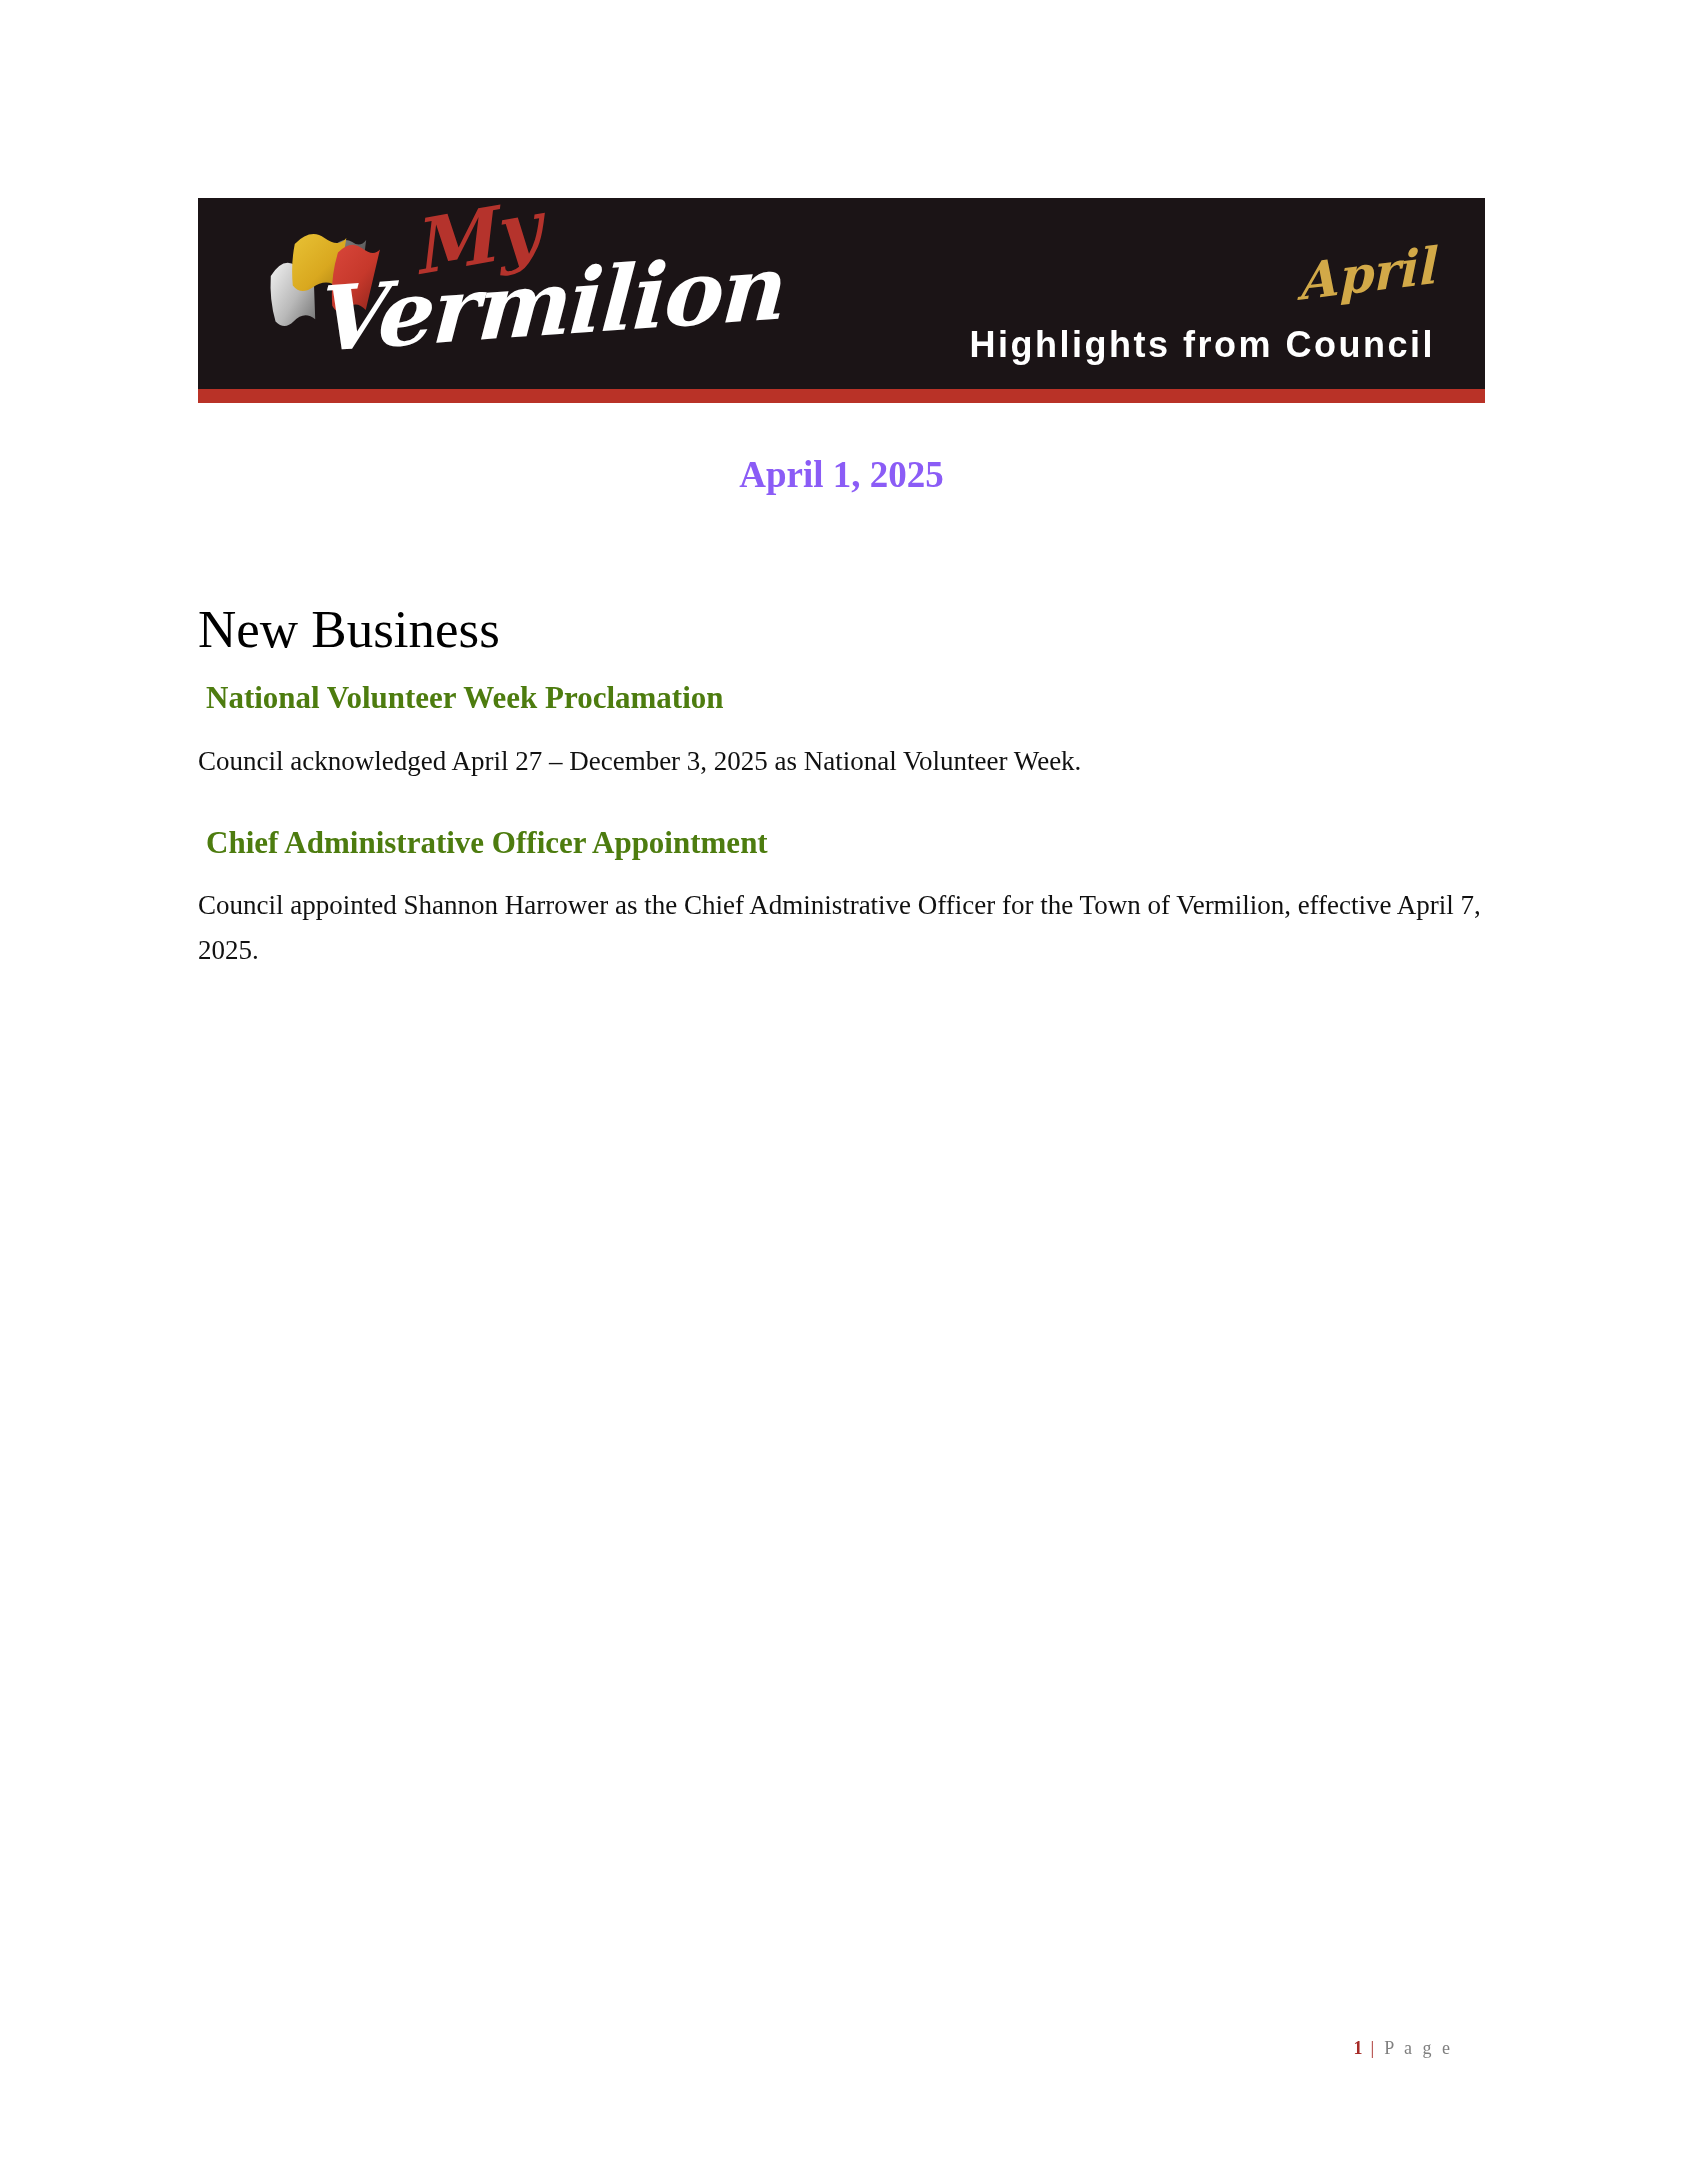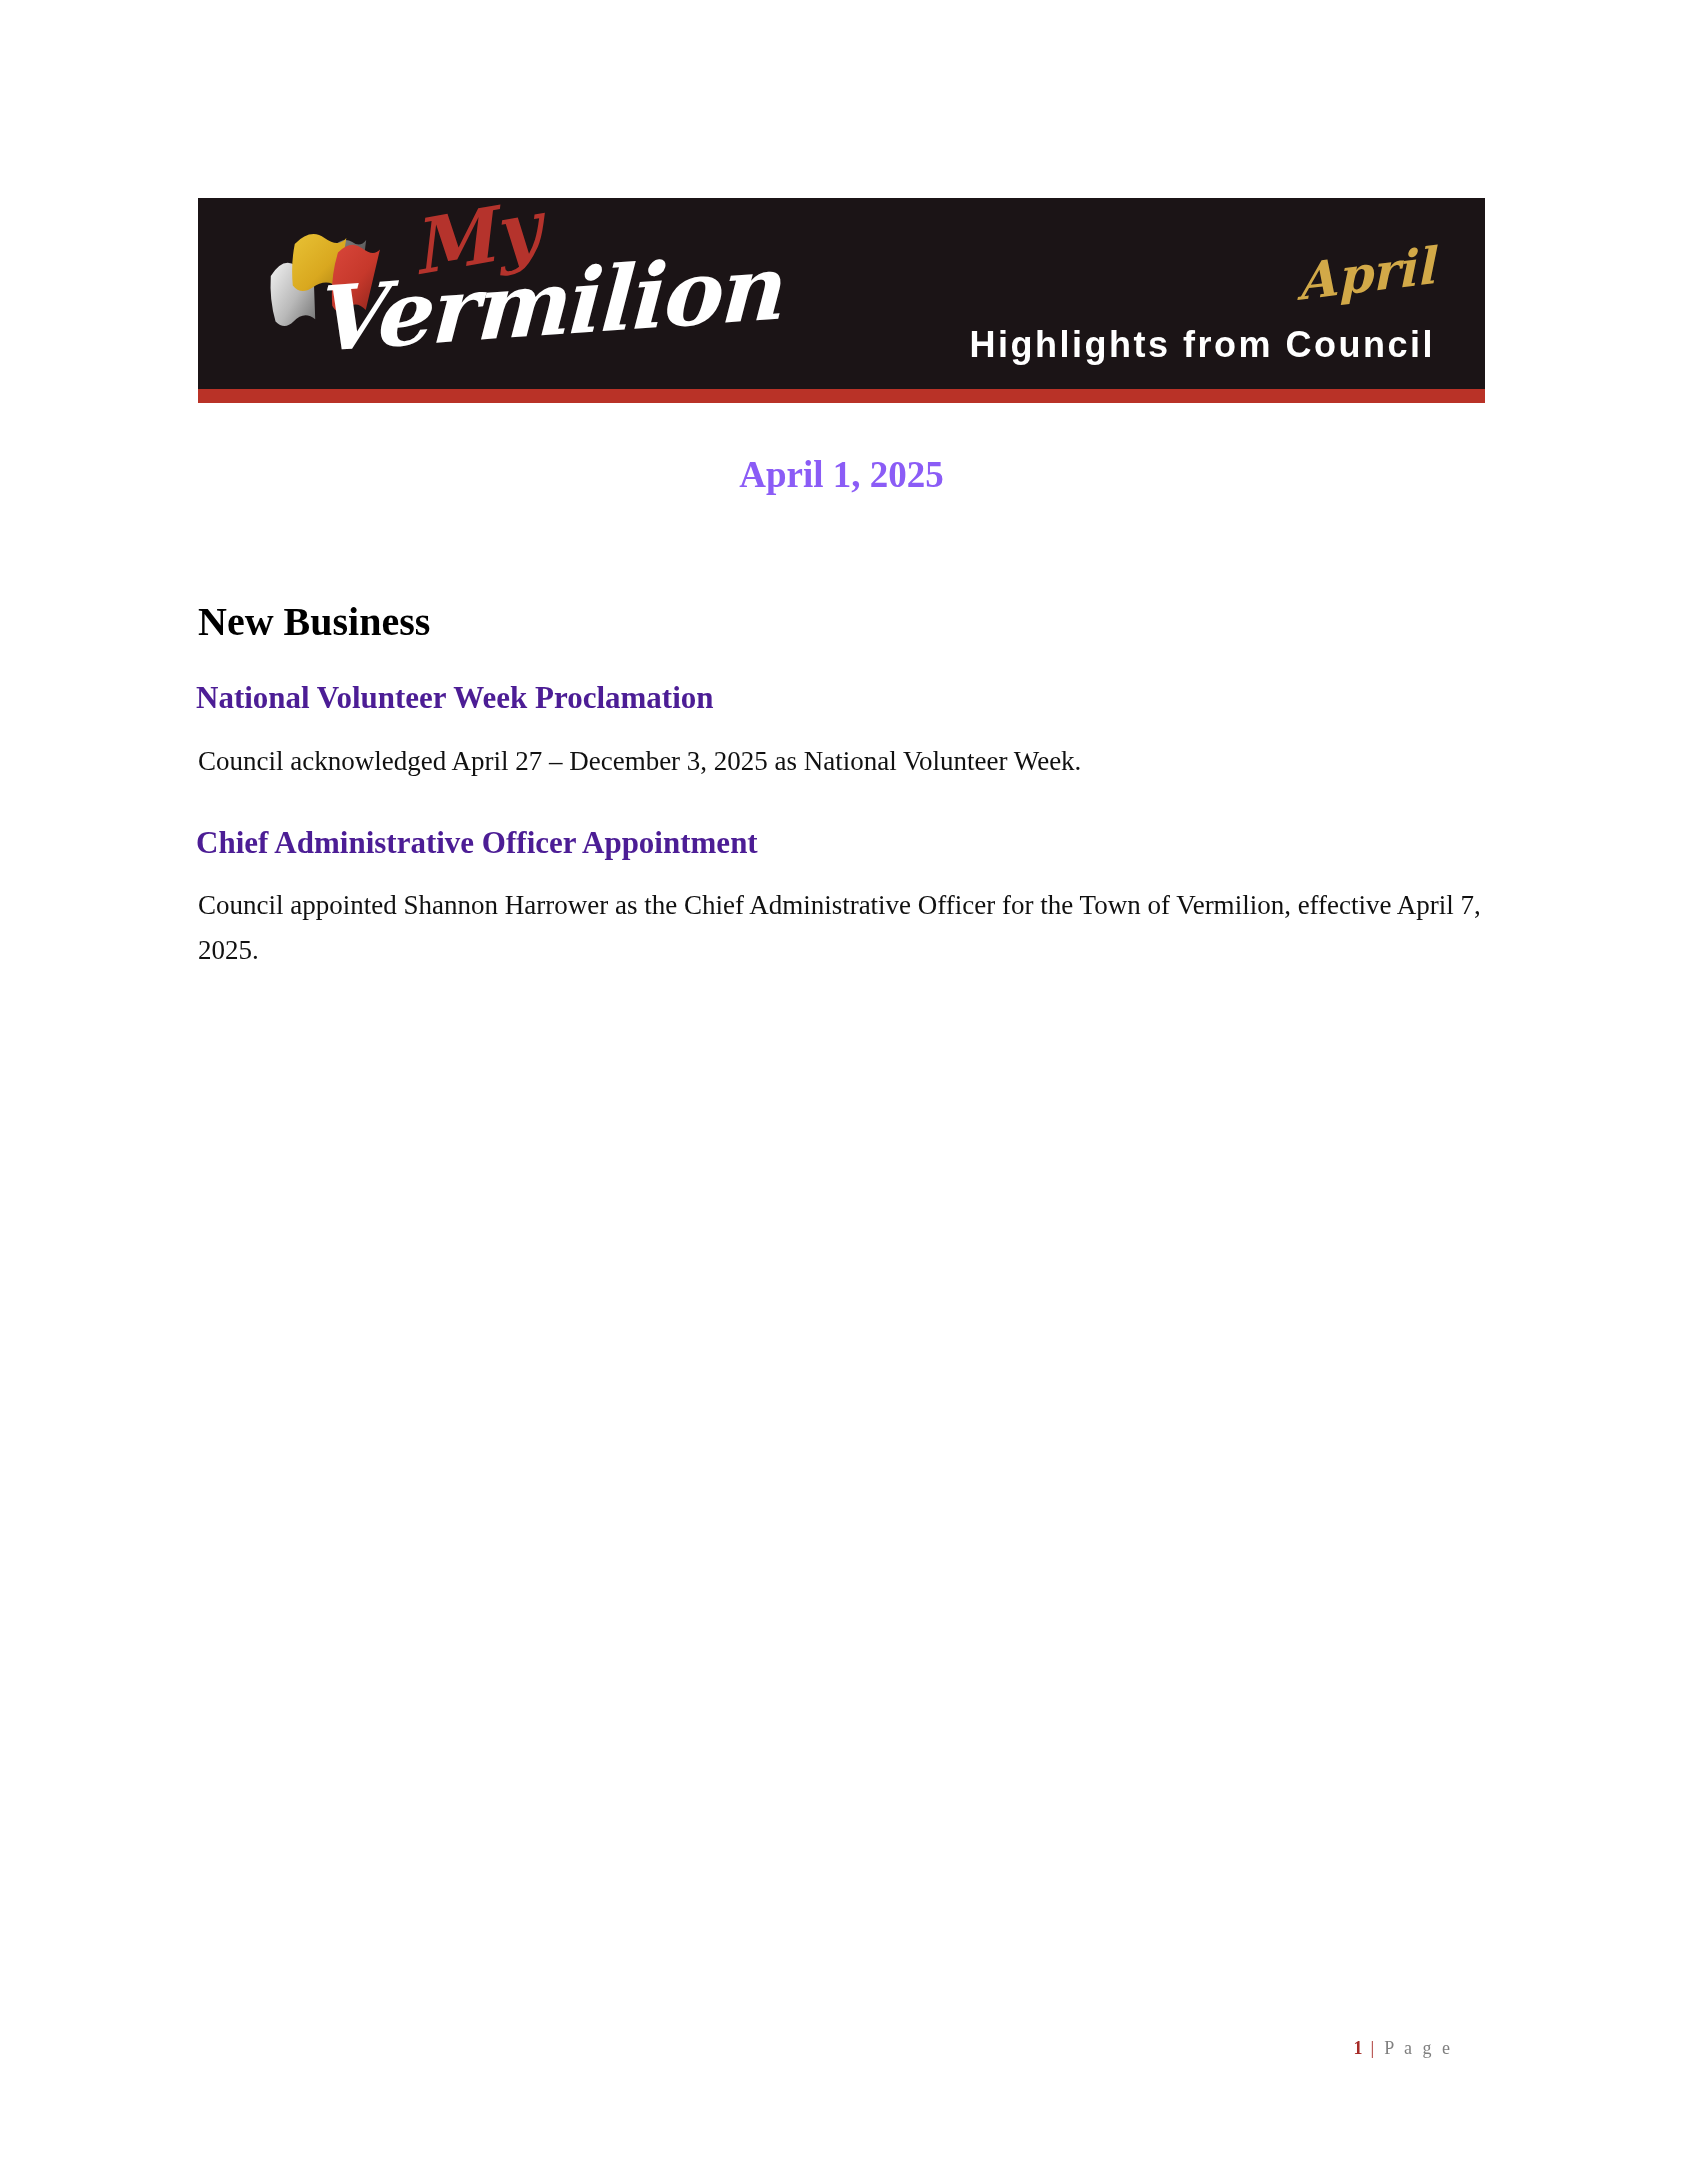--- a/index.html
+++ b/index.html
@@ -100,31 +100,31 @@
     width: 1287px;
     text-align: center;
     font-size: 37px;
     font-weight: bold;
     color: #8b5cf6;
   }
   .section-heading {
     position: absolute;
     left: 198px;
     top: 600px;
-    font-size: 40px;
-    font-weight: bold;
+    font-size: 53px;
+    font-weight: normal;
     color: #000000;
     line-height: 1.1;
   }
   .item-title {
     position: absolute;
-    left: 196px;
+    left: 206px;
     font-size: 31px;
     font-weight: bold;
-    color: #4c1d95;
+    color: #4d7c0f;
     line-height: 1.1;
   }
   .item-title.t1 { top: 681px; }
   .item-title.t2 { top: 826px; }
   .item-body {
     position: absolute;
     left: 198px;
     width: 1287px;
     font-size: 27px;
     color: #111111;

